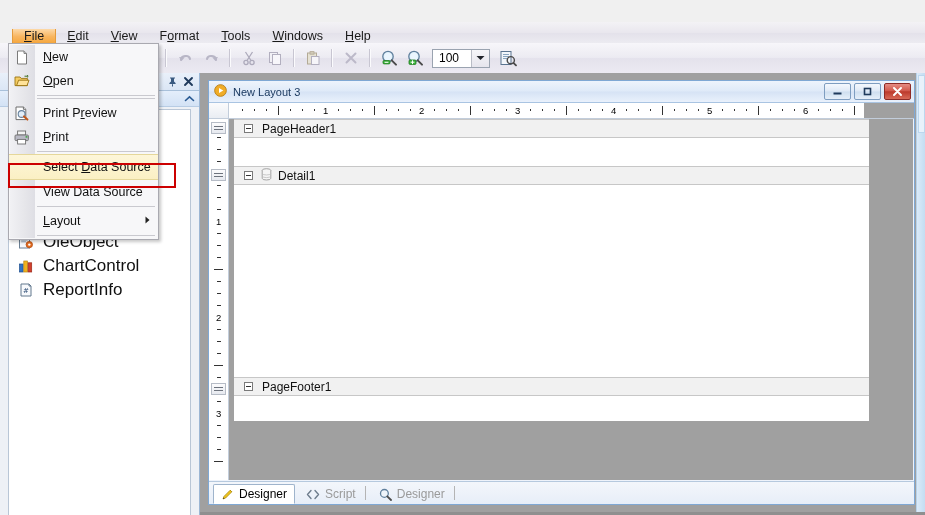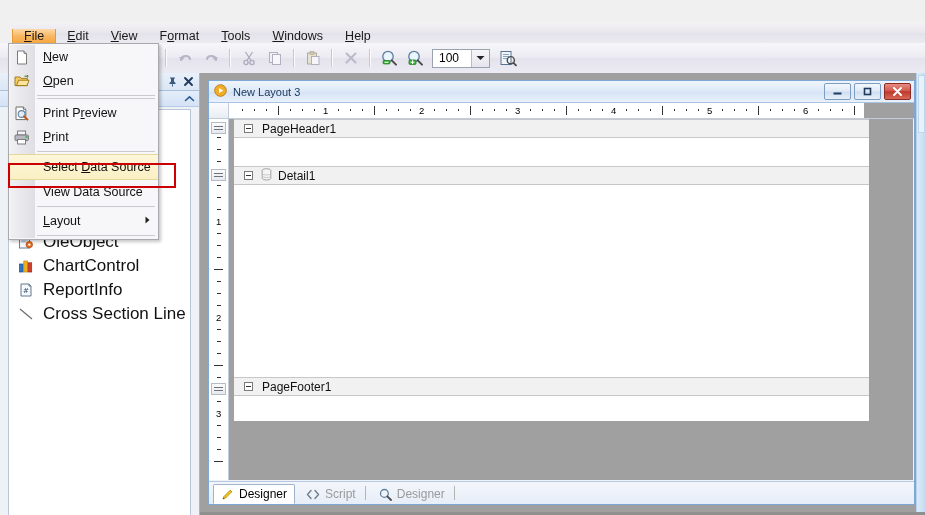--- a/index.html
+++ b/index.html
@@ -438,28 +438,20 @@
         <span class="ti-icon">
           <svg width="16" height="14" viewBox="0 0 16 14">
             <path d="M3 1 H11 L13 3 V13 H3 Z" fill="#f7f9fc" stroke="#62788e" stroke-width="1"></path>
             <path d="M11 1 V3 H13" fill="none" stroke="#62788e" stroke-width="1"></path>
             <text x="5" y="9.6" font-size="7" font-family="DejaVu Sans, sans-serif" fill="#2d4d75">#</text>
           </svg>
         </span>
         <span class="ti-label">ReportInfo</span>
       </div>
 
-      <div class="tool-item">
-        <span class="ti-icon">
-          <svg width="16" height="14" viewBox="0 0 16 14">
-              <path d="M2 2 L14 12" stroke="#6d6d6d" stroke-width="1.2"></path>
-            </svg>
-        </span>
-        <span class="ti-label">Cross Section Line</span>
-      </div>
 
     </div>
   </div>
 
   <div class="mdi-area">
     <div class="docwin">
 
       <div class="doc-title">
         <span class="dt-ic">
           <svg width="13" height="13" viewBox="0 0 14 14">

